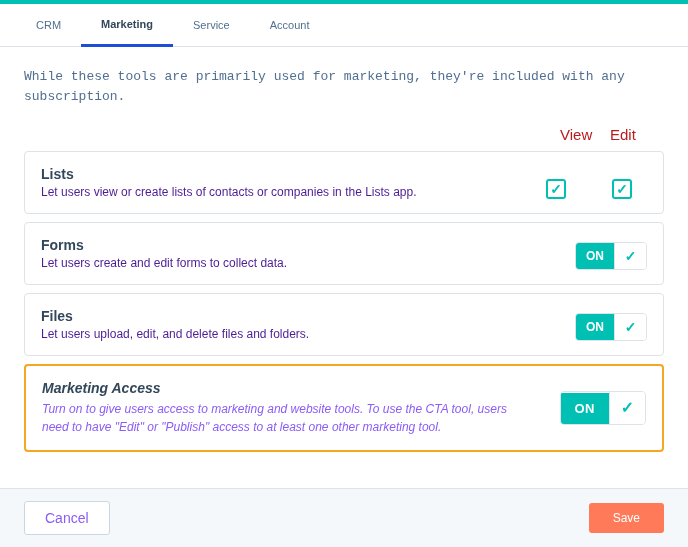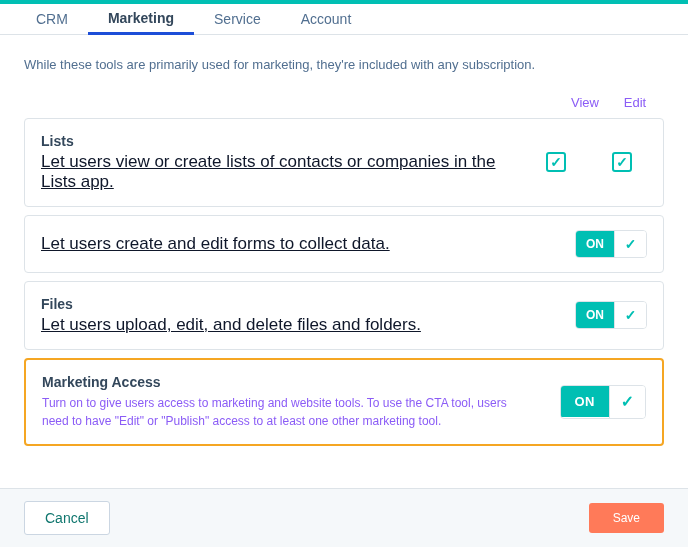--- a/index.html
+++ b/index.html
@@ -29,22 +29,22 @@
 
     
     .tabs {
       display: flex;
       border-bottom: 1px solid #dde3e8;
       padding: 0 16px;
       background: #fff;
     }
 
     .tab {
-      padding: 6px 20px;
-      font-size: 14px;
+      padding: 14px 20px;
+      font-size: 11px;
       color: #516f90;
       cursor: pointer;
       border-bottom: 2px solid transparent;
       margin-bottom: -1px;
       white-space: nowrap;
       background: none;
       border-top: none;
       border-left: none;
       border-right: none;
     }
@@ -60,64 +60,63 @@
       flex: 1;
       overflow-y: auto;
       padding: 20px 24px 80px 24px;
     }
 
     .description {
       font-size: 13px;
       color: #516f90;
       margin-bottom: 20px;
       line-height: 1.5;
+      font-family: Liberation Mono, monospace;
     }
 
     
     .permissions-header {
       display: flex;
       justify-content: flex-end;
       padding-right: 4px;
       margin-bottom: 8px;
     }
 
     .permissions-header span {
-      font-size: 13px;
-      color: #8b5cf6;
+      font-size: 15px;
+      color: #b91c1c;
       width: 50px;
-      text-align: center;
     }
 
     
     .permission-row {
       background: #fff;
       border: 1px solid #dde3e8;
       border-radius: 4px;
       padding: 14px 16px;
       margin-bottom: 8px;
       display: flex;
-      align-items: center;
+      align-items: flex-end;
       justify-content: space-between;
     }
 
     .permission-info {
       flex: 1;
     }
 
     .permission-title {
       font-size: 14px;
       font-weight: 600;
       color: #33475b;
       margin-bottom: 3px;
     }
 
     .permission-desc {
-      font-size: 17px;
-      color: #0f172a;
-      text-decoration: underline;
+      font-size: 12px;
+      color: #4c1d95;
     }
 
     .permission-controls {
       display: flex;
       align-items: center;
       gap: 16px;
     }
 
     
     .checkbox-wrapper {
@@ -189,20 +188,21 @@
       padding: 14px 16px;
       margin-bottom: 8px;
       display: flex;
       align-items: center;
       justify-content: space-between;
     }
 
     .marketing-access-info {
       flex: 1;
       max-width: 490px;
+      font-style: italic;
     }
 
     .marketing-access-title {
       font-size: 14px;
       font-weight: 700;
       color: #33475b;
       margin-bottom: 4px;
     }
 
     .marketing-access-desc {
@@ -256,21 +256,21 @@
       justify-content: space-between;
       align-items: center;
     }
 
     .btn-cancel {
       background: #fff;
       border: 1px solid #cbd6e2;
       border-radius: 3px;
       padding: 8px 20px;
       font-size: 14px;
-      color: #0f766e;
+      color: #8b5cf6;
       cursor: pointer;
     }
 
     .btn-save {
       background: #ff7a59;
       border: none;
       border-radius: 3px;
       padding: 8px 24px;
       font-size: 12px;
       font-weight: 400;
@@ -327,20 +327,21 @@
         <div class="checkbox-wrapper">
           <div class="checkbox-teal checked">
             <span class="checkmark">✓</span>
           </div>
         </div>
       </div>
     </div>
 
     <div class="permission-row">
       <div class="permission-info">
+        <div class="permission-title">Forms</div>
         <div class="permission-desc">Let users create and edit forms to collect data.</div>
       </div>
       <div class="permission-controls">
         <div class="toggle-check-combo">
           <div class="toggle-on">ON</div>
           <div class="toggle-check">
             <span class="checkmark">✓</span>
           </div>
         </div>
       </div>

